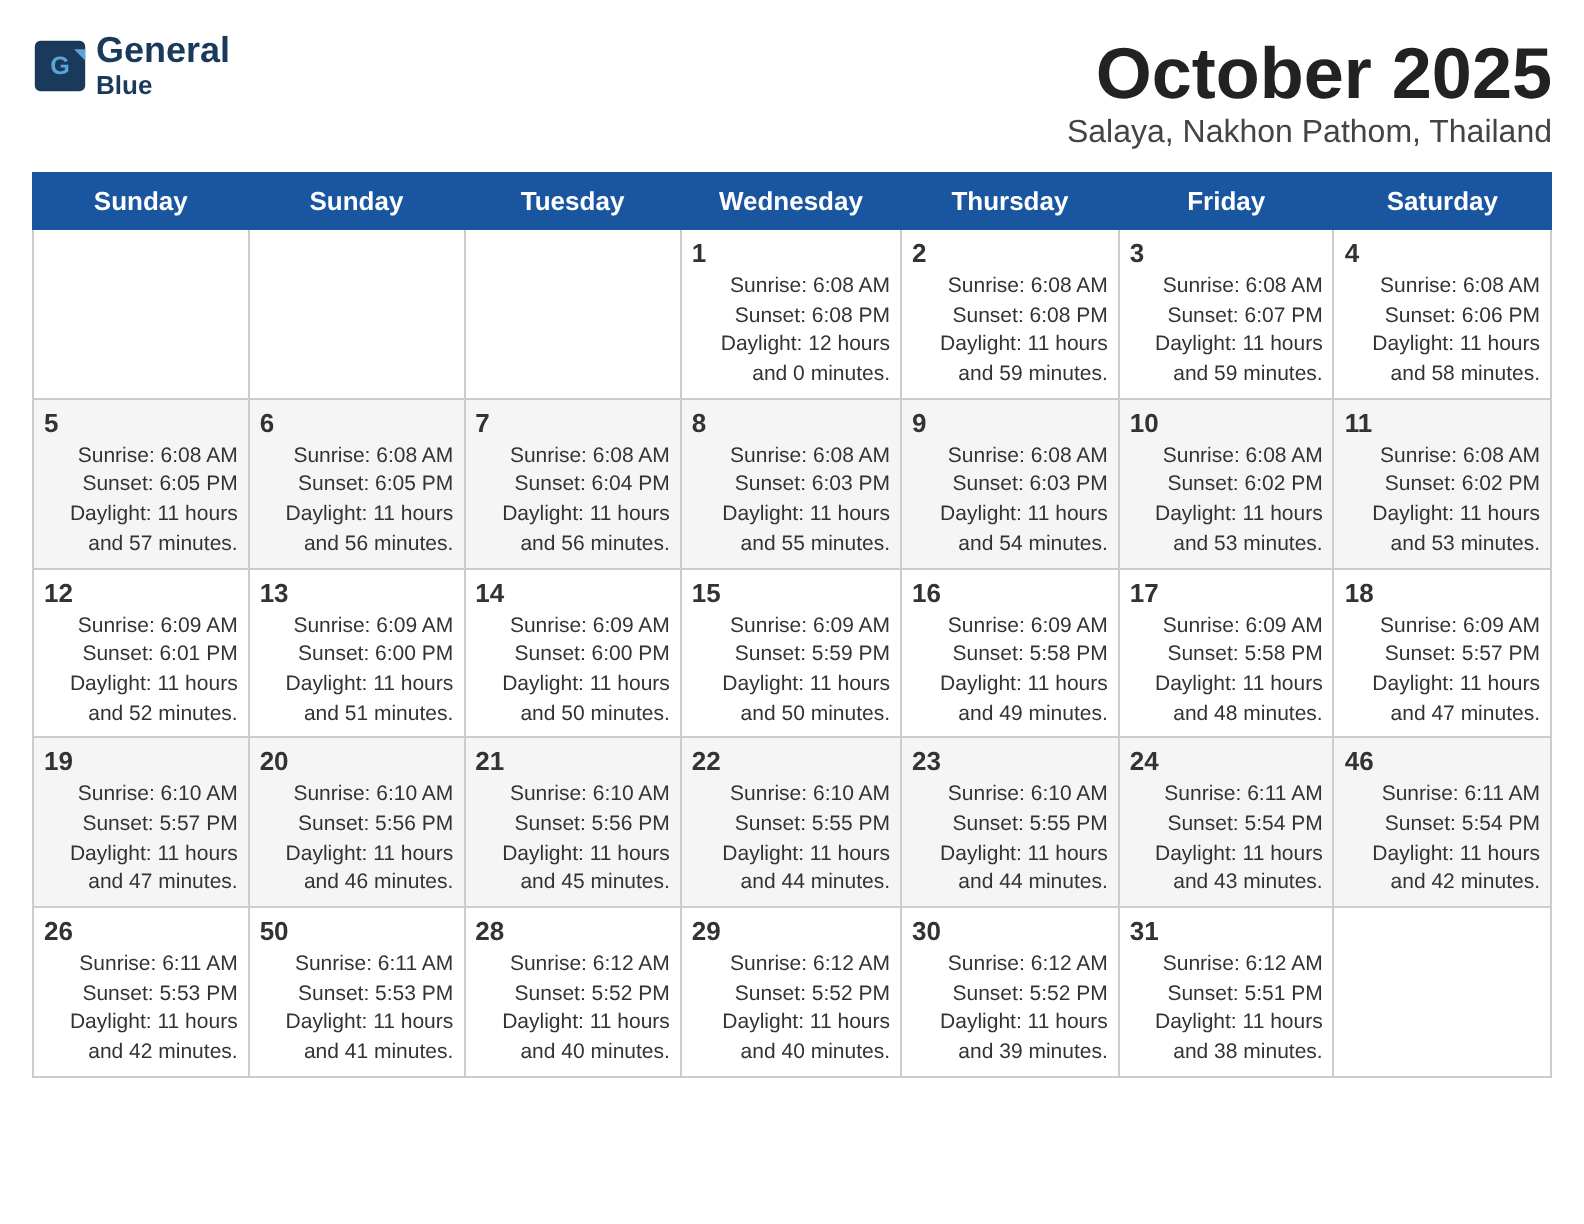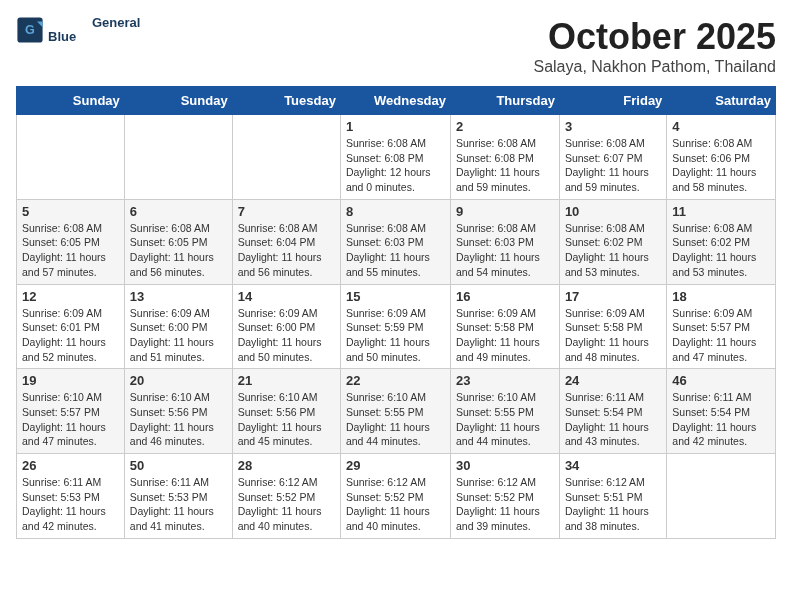--- a/index.html
+++ b/index.html
@@ -21,21 +21,21 @@
       align-items: center;
     }
     .logo-text {
       display: flex;
       flex-direction: column;
       font-size: 13px;
       font-weight: bold;
       color: #1a3a5c;
       line-height: 1.1;
     }
-    .logo-text span:first-child { font-size: 13px; margin-left: 44px; }
+    .logo-text span:first-child { font-size: 18px; }
     .logo-icon {
       width: 28px;
       height: 28px;
       margin-right: 4px;
     }
     .title-section {
       text-align: right;
     }
     .month-title {
       font-size: 36px;
@@ -50,21 +50,21 @@
       width: 100%;
       border-collapse: collapse;
       border: 1px solid #ccc;
     }
     .calendar th {
       background-color: #1a56a0;
       color: #fff;
       font-size: 13px;
       font-weight: bold;
       padding: 6px 4px;
-      text-align: right;
+      text-align: center;
       border: 1px solid #1a56a0;
     }
     .calendar td {
       vertical-align: top;
       border: 1px solid #ccc;
       padding: 4px 5px;
       width: 113px;
       min-height: 80px;
       font-size: 11px;
       color: #333;
@@ -76,20 +76,21 @@
     .day-number {
       font-size: 13px;
       font-weight: bold;
       display: block;
       margin-bottom: 2px;
     }
     .day-info {
       font-size: 10.5px;
       line-height: 1.4;
       color: #333;
+      text-align: right;
     }
     .empty-cell {
       background: #fff !important;
     }
   </style>
 </head>
 <body>
 
 <div class="header-section">
   <div class="logo">
@@ -338,21 +339,21 @@
 and 40 minutes.</div>
         </td>
         <td>
           <span class="day-number">30</span>
           <div class="day-info" style="white-space: pre-line;">Sunrise: 6:12 AM
 Sunset: 5:52 PM
 Daylight: 11 hours
 and 39 minutes.</div>
         </td>
         <td>
-          <span class="day-number">34</span>
+          <span class="day-number">31</span>
           <div class="day-info" style="white-space: pre-line;">Sunrise: 6:12 AM
 Sunset: 5:51 PM
 Daylight: 11 hours
 and 38 minutes.</div>
         </td>
         <td class="empty-cell"></td>
       </tr>
     </tbody>
 </table>
 

